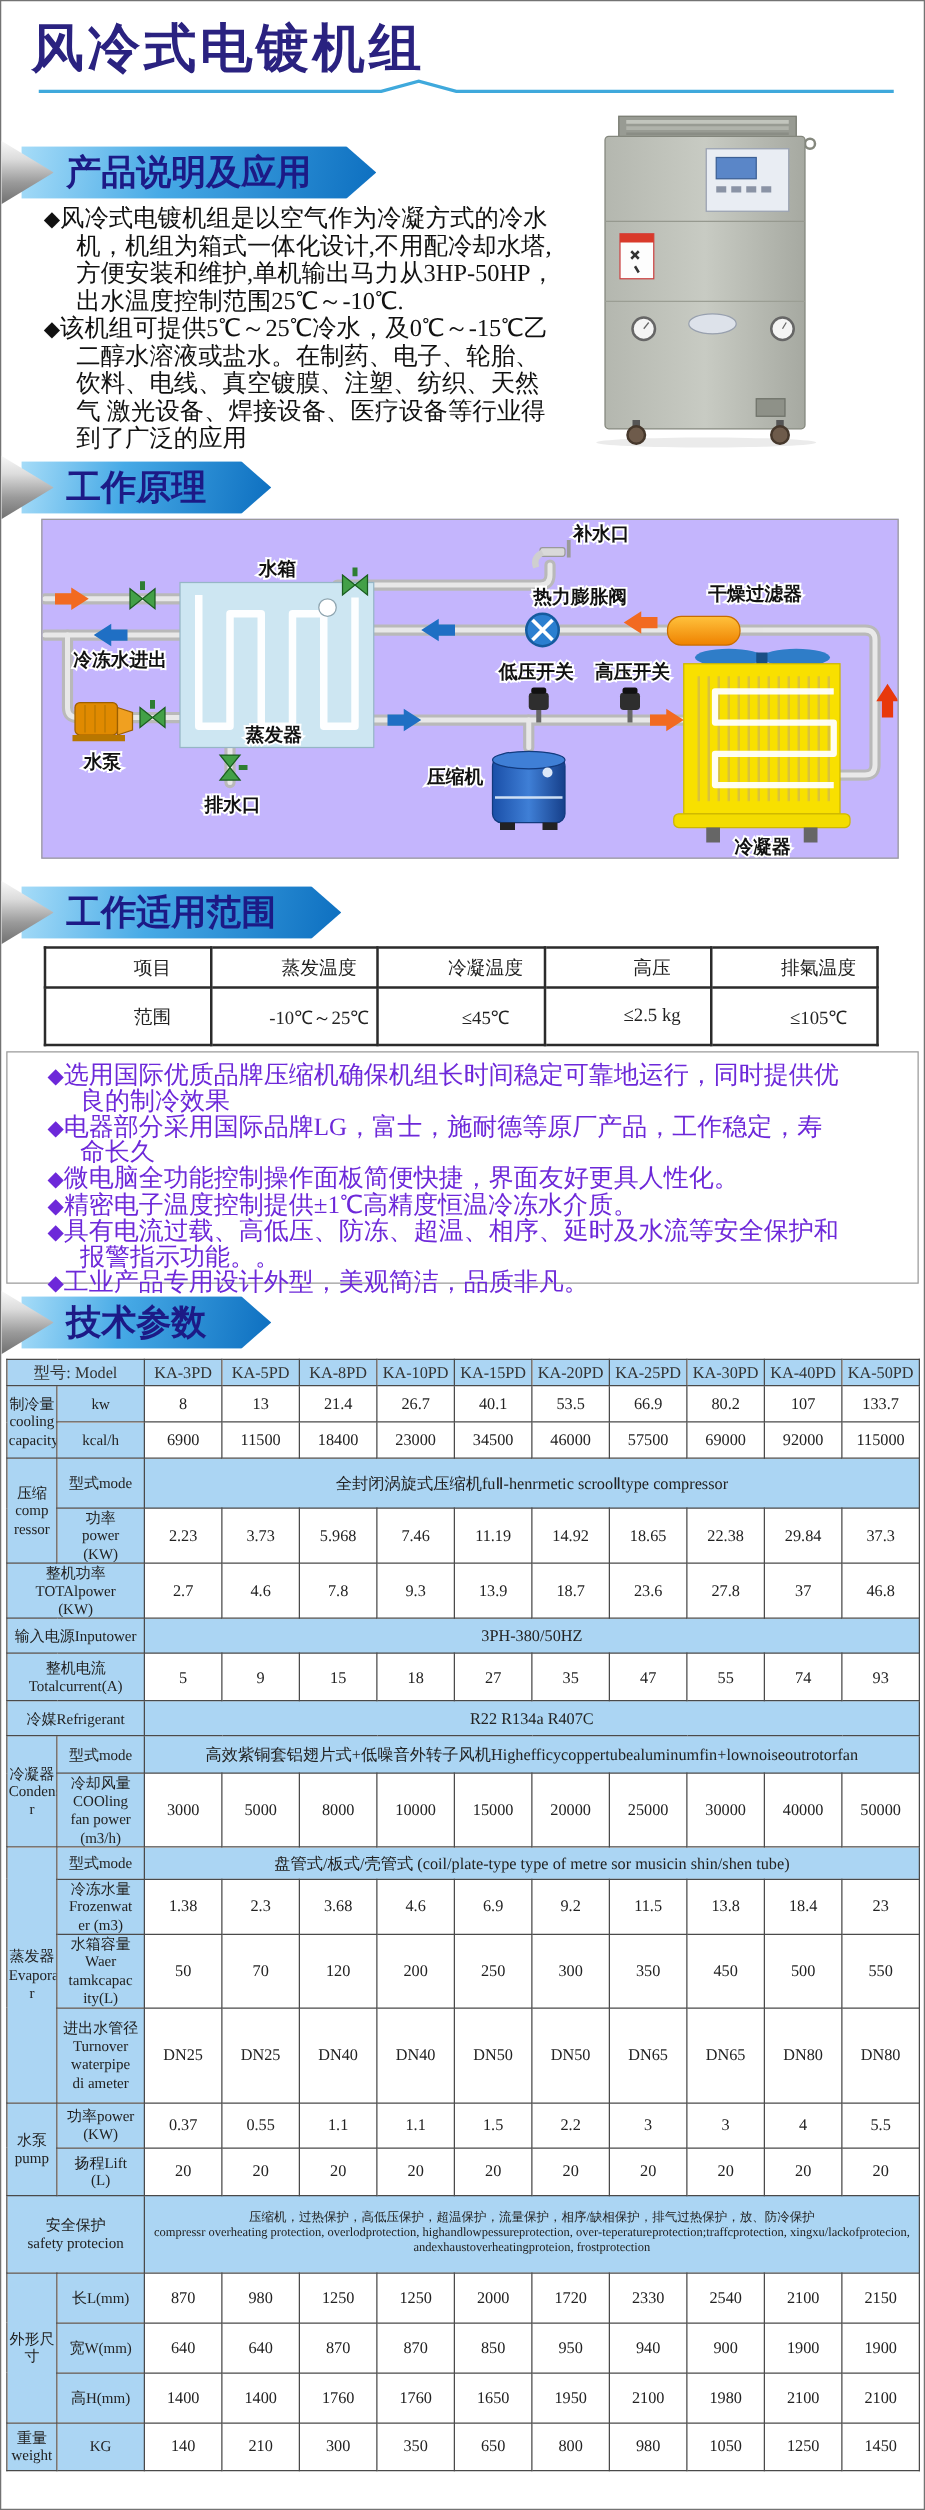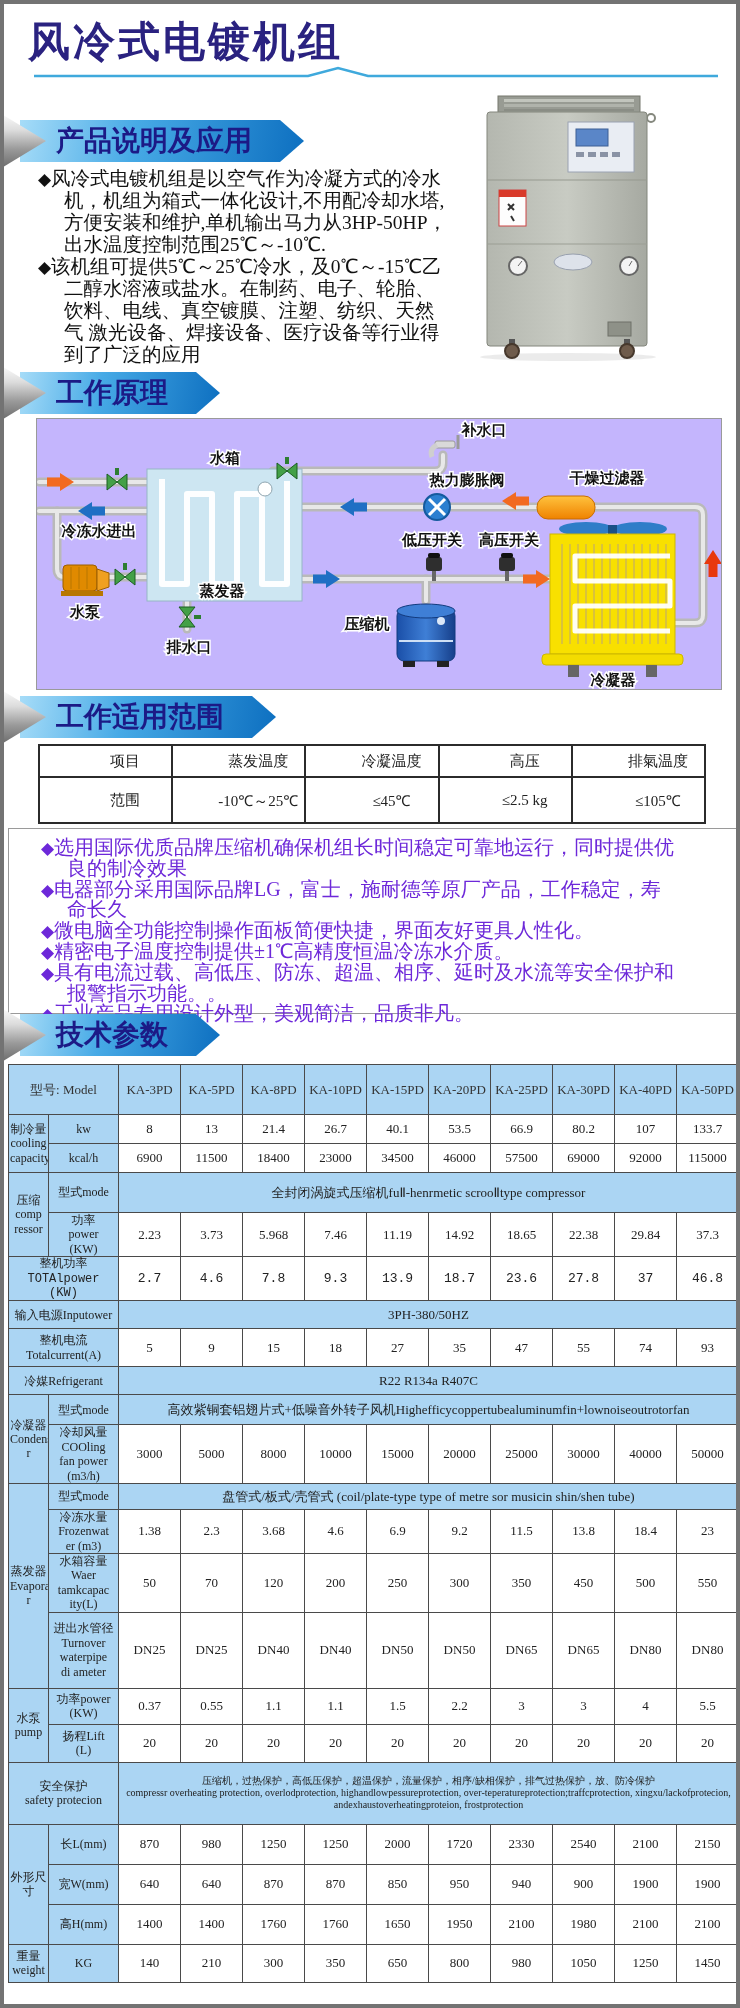--- a/index.html
+++ b/index.html
@@ -1,17 +1,17 @@
 <!DOCTYPE html>
 <html><head>
 <meta charset="utf-8">
 <style>
   html,body{margin:0;padding:0;background:#e9e9e9;}
   .page{position:relative;width:740px;height:2008px;margin:0;background:#fff;
-        border:4px solid #737373;box-sizing:border-box;overflow:hidden;
+        border:1px solid #737373;box-sizing:border-box;overflow:hidden;
         font-family:"Liberation Serif",serif;color:#111;}
   
   .title-block{height:90px;}
   .page-title{margin:0;padding:16px 0 0 24px;font-family:"Liberation Sans",sans-serif;
               font-weight:bold;font-size:42px;letter-spacing:3px;color:#2a2280;line-height:1.05;}
   .title-underline{display:block;margin:2px 0 0 28px;}
   
   .banner{position:relative;height:42px;}
   .cone{position:absolute;left:0;top:-6px;width:42px;height:54px;z-index:2;
         background:linear-gradient(180deg,#fbfbfb 0%,#dcdcdc 30%,#9a9a9a 65%,#6c6c6c 100%);
@@ -268,21 +268,21 @@
         <text class="dlabel" x="185" y="177">蒸发器</text>
         <text class="dlabel" x="48" y="198">水泵</text>
         <text class="dlabel" x="152" y="233">排水口</text>
         <text class="dlabel" x="330" y="210">压缩机</text>
         <text class="dlabel" x="576" y="266">冷凝器</text>
       </svg>
     </div>
   </div>
 
   <div class="sec-range">
-    <div class="banner" style="margin-top:6px;">
+    <div class="banner" style="margin-top:22px;">
       <div class="cone"></div>
       <div class="arrow">工作适用范围</div>
     </div>
     <table class="range-table">
       <tbody>
           <tr class="hrow">
         <td>项目</td>
         <td>蒸发温度</td>
         <td>冷凝温度</td>
         <td>高压</td>
@@ -306,41 +306,41 @@
         <li><span class="diamond">◆</span><span>电器部分采用国际品牌LG，富士，施耐德等原厂产品，工作稳定，寿命长久</span></li>
         <li><span class="diamond">◆</span><span>微电脑全功能控制操作面板简便快捷，界面友好更具人性化。</span></li>
         <li><span class="diamond">◆</span><span>精密电子温度控制提供±1℃高精度恒温冷冻水介质。</span></li>
         <li><span class="diamond">◆</span><span>具有电流过载、高低压、防冻、超温、相序、延时及水流等安全保护和报警指示功能。。</span></li>
         <li><span class="diamond">◆</span><span>工业产品专用设计外型，美观简洁，品质非凡。</span></li>
       </ul>
     </div>
   </div>
 
   <div class="sec-specs">
-    <div class="banner" style="">
+    <div class="banner" style="margin-top:10px;">
       <div class="cone"></div>
       <div class="arrow">技术参数</div>
     </div>
     <table class="spec-table">
       <colgroup>
         <col style="width:40px">
           <col style="width:70px">
         <col style="width:62px">
           <col style="width:62px">
           <col style="width:62px">
           <col style="width:62px">
         <col style="width:62px">
           <col style="width:62px">
           <col style="width:62px">
           <col style="width:62px">
         <col style="width:62px">
           <col style="width:62px">
       </colgroup>
       <tbody id="spec-body">
-          <tr style="height: 50px; padding-left: 44px;">
+          <tr style="height: 21px; padding-left: 44px;">
             <td class="lbl hdr" colspan="2">型号: Model</td>
             <td class="lbl hdr">KA-3PD</td>
             <td class="lbl hdr">KA-5PD</td>
             <td class="lbl hdr">KA-8PD</td>
             <td class="lbl hdr">KA-10PD</td>
             <td class="lbl hdr">KA-15PD</td>
             <td class="lbl hdr">KA-20PD</td>
             <td class="lbl hdr">KA-25PD</td>
             <td class="lbl hdr">KA-30PD</td>
             <td class="lbl hdr">KA-40PD</td>
@@ -390,21 +390,21 @@
             <td class="val">3.73</td>
             <td class="val">5.968</td>
             <td class="val">7.46</td>
             <td class="val">11.19</td>
             <td class="val">14.92</td>
             <td class="val">18.65</td>
             <td class="val">22.38</td>
             <td class="val">29.84</td>
             <td class="val">37.3</td>
           </tr>
-          <tr style="height: 40px; font-family: Liberation Mono, monospace;">
+          <tr style="height: 40px;">
             <td class="lbl" colspan="2">整机功率
 TOTAlpower
 (KW)</td>
             <td class="val">2.7</td>
             <td class="val">4.6</td>
             <td class="val">7.8</td>
             <td class="val">9.3</td>
             <td class="val">13.9</td>
             <td class="val">18.7</td>
             <td class="val">23.6</td>

